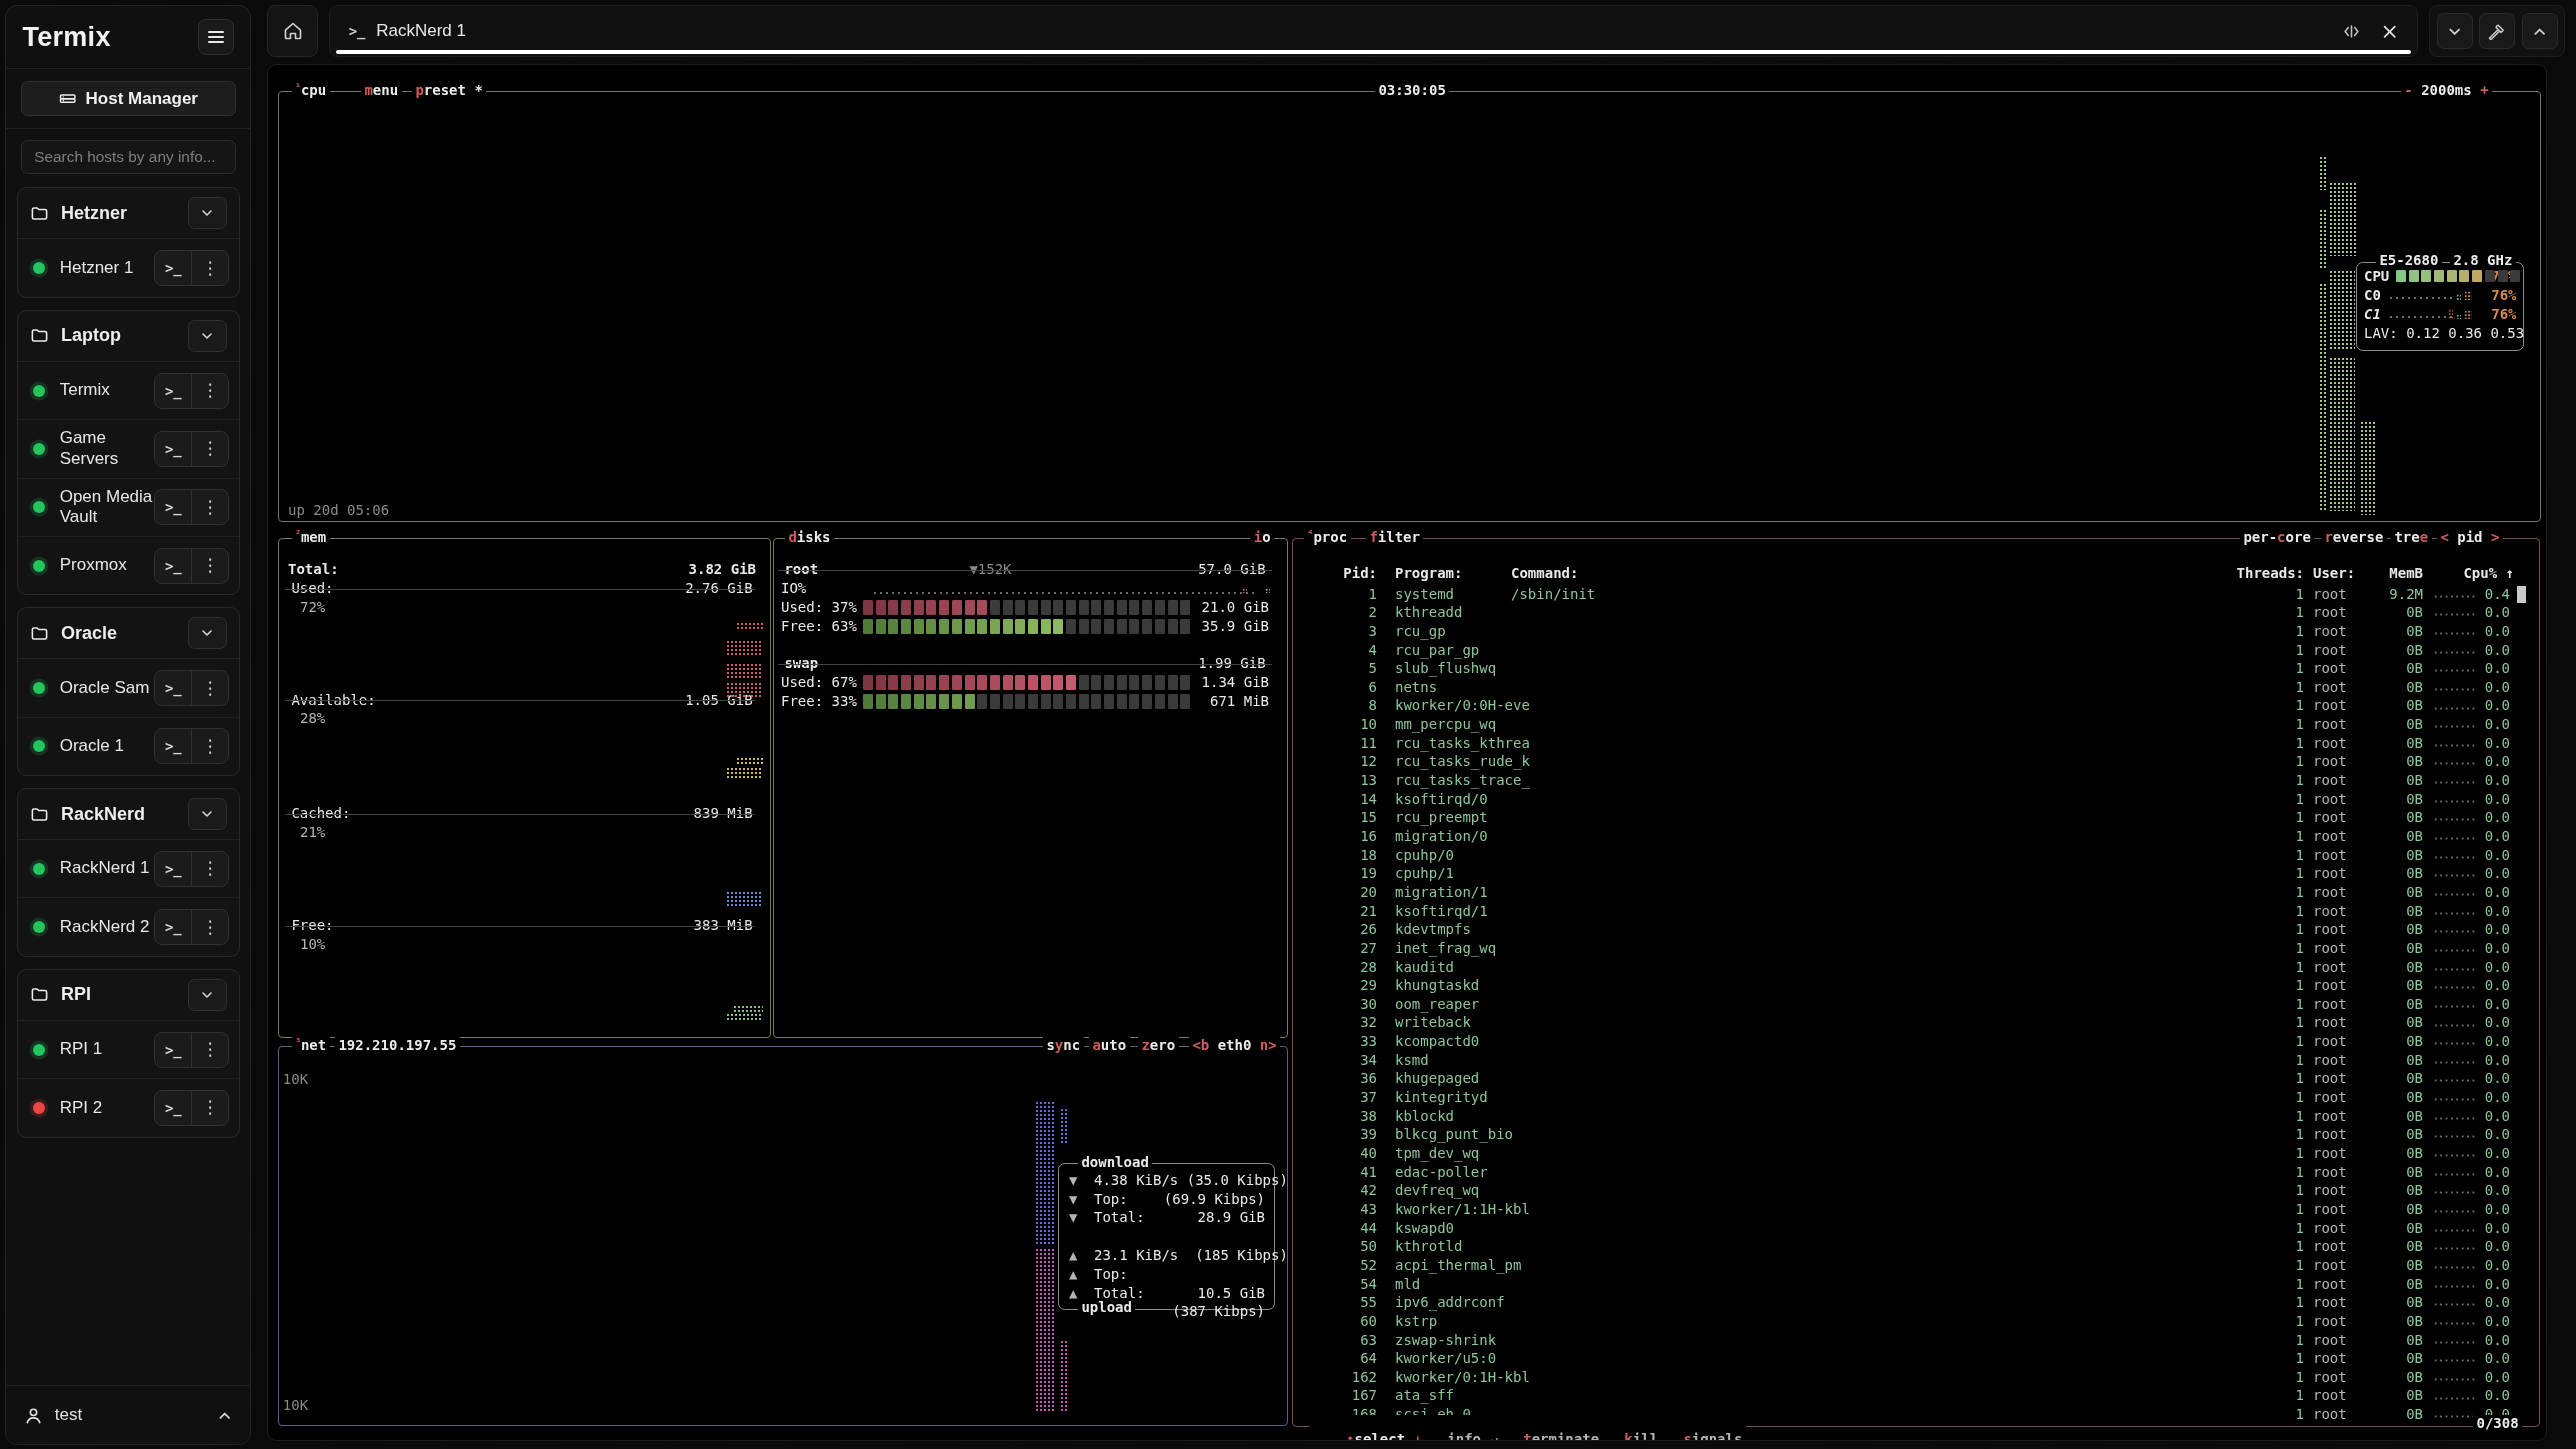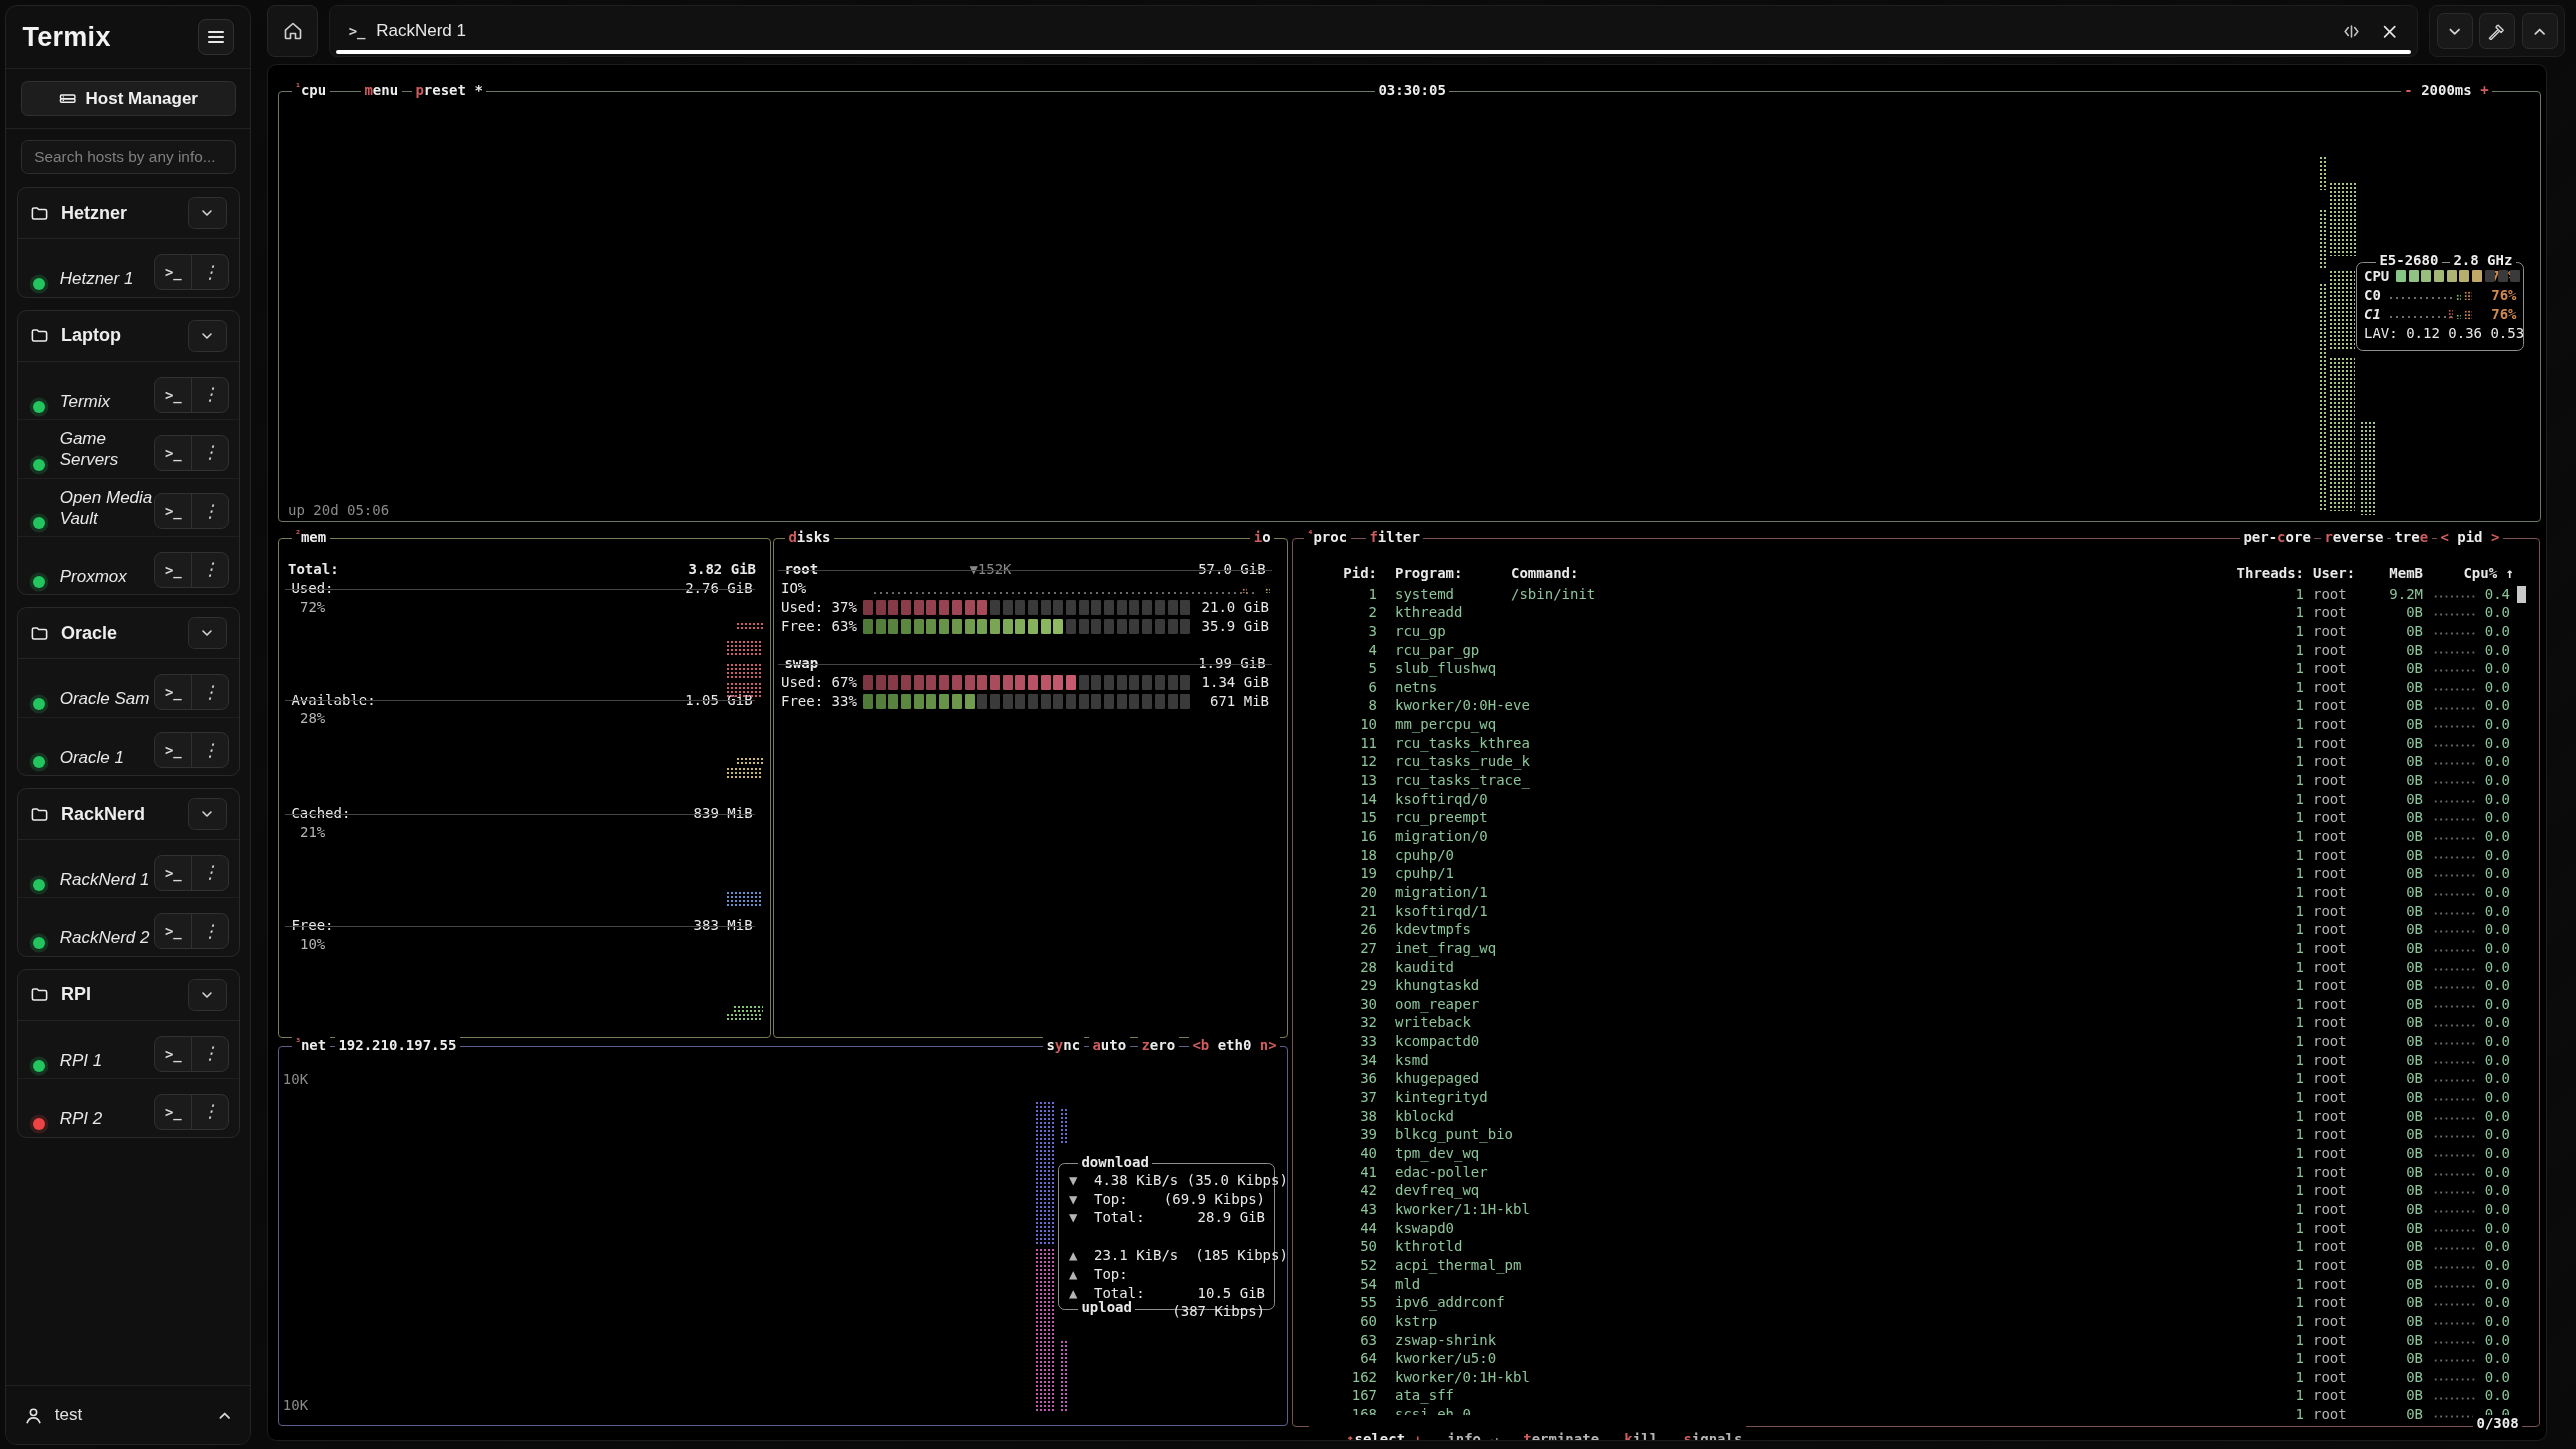--- a/index.html
+++ b/index.html
@@ -22,21 +22,21 @@
   .sb-search{padding:10.7px 14.8px 6.7px;}
   .sb-search input{width:100%;box-sizing:border-box;height:34px;background:#151515;border:0.7px solid #2d2d2d;
     border-radius:6.7px;color:#dddddd;font-size:15.4px;padding:0 12px;outline:none;}
   .sb-search input::placeholder{color:#7f7f7f;}
   .sb-folders{padding:6.7px 10.7px;display:flex;flex-direction:column;gap:12px;}
   .folder-card{border:0.7px solid #292929;border-radius:9.4px;background:#131313;overflow:hidden;}
   .folder-head{height:50px;display:flex;align-items:center;padding:0 12px;border-bottom:0.7px solid #232323;}
   .folder-name{margin-left:12px;font-size:18px;font-weight:700;color:#ededed;flex:1;}
   .chev-btn{width:39px;height:32px;border-radius:6.7px;background:#1a1a1a;border:0.7px solid #303030;
     display:flex;align-items:center;justify-content:center;}
-  .host-row{min-height:44px;display:flex;align-items:flex-end;padding:6.7px 9.4px 6.7px 14.8px;border-bottom:0.7px solid #1f1f1f;font-style:italic;}
+  .host-row{min-height:44px;display:flex;align-items:center;padding:6.7px 9.4px 6.7px 14.8px;border-bottom:0.7px solid #1f1f1f;}
   .host-row:last-child{border-bottom:none;}
   .dot{width:12px;height:12px;border-radius:50%;flex:none;}
   .host-name{margin-left:14.8px;font-size:17px;color:#e8e8e8;flex:1;line-height:1.22;}
   .host-actions{display:flex;border:0.7px solid #313131;border-radius:8px;background:#1b1b1b;overflow:hidden;flex:none;}
   .ha-btn{width:36px;height:34px;display:flex;align-items:center;justify-content:center;color:#d6d6d6;}
   .ha-btn+.ha-btn{border-left:0.7px solid #313131;}
   .prompt-glyph{font-family:"DejaVu Sans Mono",monospace;font-size:14px;font-weight:700;}
   .kebab{font-size:17.4px;letter-spacing:0;}
   .sb-user{position:absolute;bottom:0;left:0;right:0;height:58px;border-top:0.7px solid #212121;
     display:flex;align-items:center;padding:0 17.4px;gap:12px;color:#e2e2e2;font-size:17px;background:#101010;}

